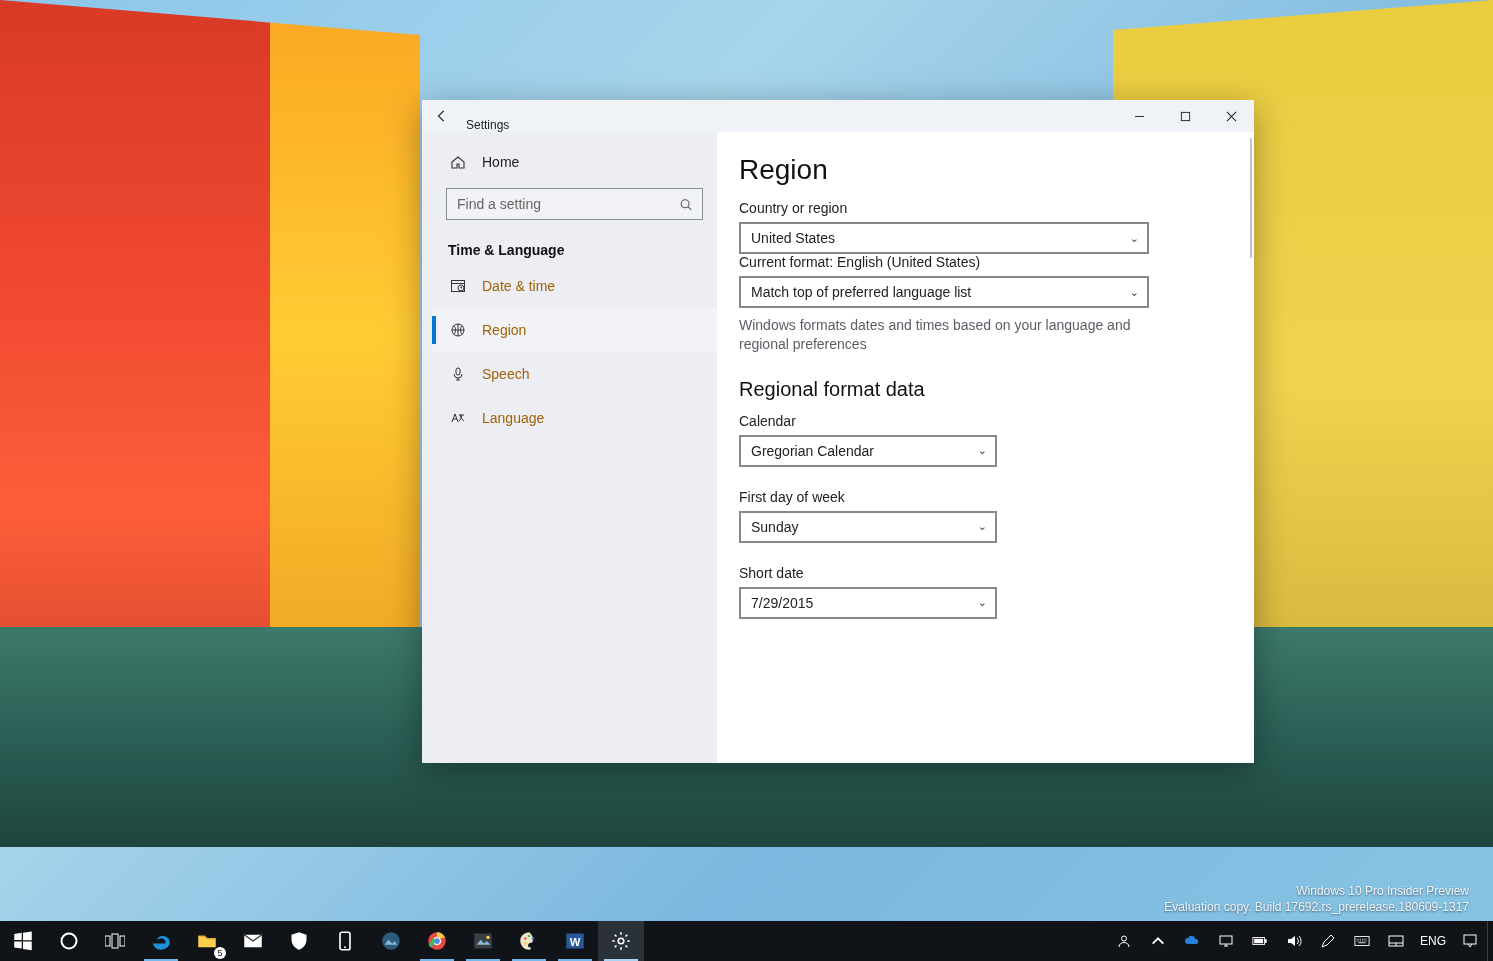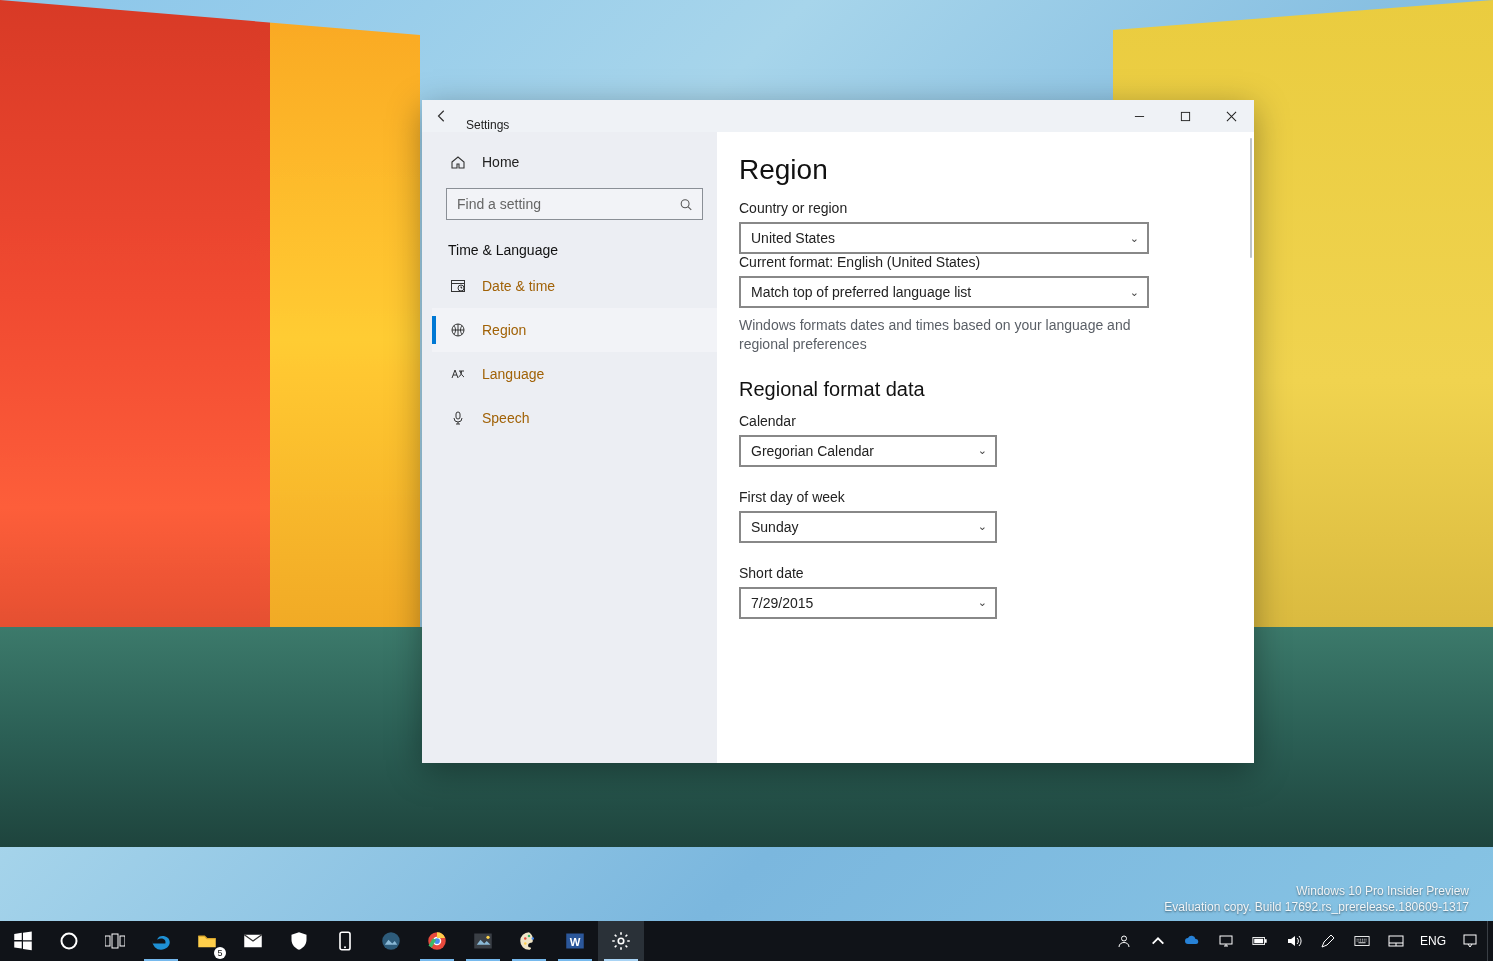--- a/index.html
+++ b/index.html
@@ -49,21 +49,21 @@
   .home-row{ display:flex; align-items:center; height:40px; padding:0 16px; color:#222; font-size:14px;}
   .home-row .ico{ width:20px; display:flex; justify-content:center; margin-right:14px;}
   .search-wrap{ padding:6px 14px 12px 14px;}
   .search-input{
     width:100%; height:32px; border:1px solid #8a8f96; background:rgba(255,255,255,.35);
     padding:0 32px 0 10px; font-size:14px; color:#444; outline:none;
   }
   .search-input::placeholder{ color:#666; }
   .search-wrap{ position:relative;}
   .search-wrap .sicon{ position:absolute; right:24px; top:50%; transform:translateY(-55%); color:#555; font-size:13px;}
-  .section-title{ padding:10px 16px 6px 16px; font-size:14px; color:#111; font-weight:400;}
+  .section-title{ padding:10px 16px 6px 16px; font-size:14px; color:#111; font-weight:700;}
   .nav-item{ display:flex; align-items:center; height:44px; padding:0 16px; font-size:14px; color:#a16207; position:relative;}
   .nav-item .ico{ width:20px; display:flex; justify-content:center; margin-right:14px; color:#333;}
   .nav-item.active{ background:rgba(255,255,255,.35);}
   .nav-item.active::before{ content:""; position:absolute; left:0; top:8px; bottom:8px; width:4px; background:#0078d4;}
   .content{
     flex:1; background:#fff; padding:22px 28px 20px 22px; overflow-y:auto; position:relative;
   }
   .content h1{ font-size:28px; font-weight:400; color:#111; margin-bottom:14px;}
   .lbl{ font-size:14px; color:#222; margin-bottom:6px; display:block;}
   .hint{ font-size:14px; color:#5a5f66; line-height:1.35; margin-top:8px;}
@@ -165,33 +165,33 @@
           <svg viewBox="0 0 16 16" width="16" height="16">
               <circle cx="8" cy="8" r="6" stroke="#333" fill="none"></circle>
               <path d="M2 8h12M8 2v12M4 3.5c2 3 2 6 0 9M12 3.5c-2 3-2 6 0 9" stroke="#333" fill="none"></path>
             </svg>
         </span>
         <span>Region</span>
       </div>
       <div class="nav-item">
         <span class="ico">
           <svg viewBox="0 0 16 16" width="16" height="16">
-              <path d="M2 12L5 4l3 8M3 9h4M9 5h5M11.5 5c0 3-1 5-3 6M10 5c1 3 2.5 5 4 6" stroke="#333" fill="none" stroke-width="1"></path>
-            </svg>
-        </span>
-        <span>Language</span>
-      </div>
-      <div class="nav-item">
-        <span class="ico">
-          <svg viewBox="0 0 16 16" width="16" height="16">
               <rect x="6" y="2" width="4" height="7" rx="2" stroke="#333" fill="none"></rect>
               <path d="M4 8a4 4 0 008 0M8 12v2M6 14h4" stroke="#333" fill="none"></path>
             </svg>
         </span>
         <span>Speech</span>
+      </div>
+      <div class="nav-item">
+        <span class="ico">
+          <svg viewBox="0 0 16 16" width="16" height="16">
+              <path d="M2 12L5 4l3 8M3 9h4M9 5h5M11.5 5c0 3-1 5-3 6M10 5c1 3 2.5 5 4 6" stroke="#333" fill="none" stroke-width="1"></path>
+            </svg>
+        </span>
+        <span>Language</span>
       </div>
     </div>
 
     <div class="content">
       <div class="scroll-ind"></div>
       <h1>Region</h1>
 
       <span class="lbl">Country or region</span>
       <div class="dd" style="width:410px">
         <span>United States</span>

